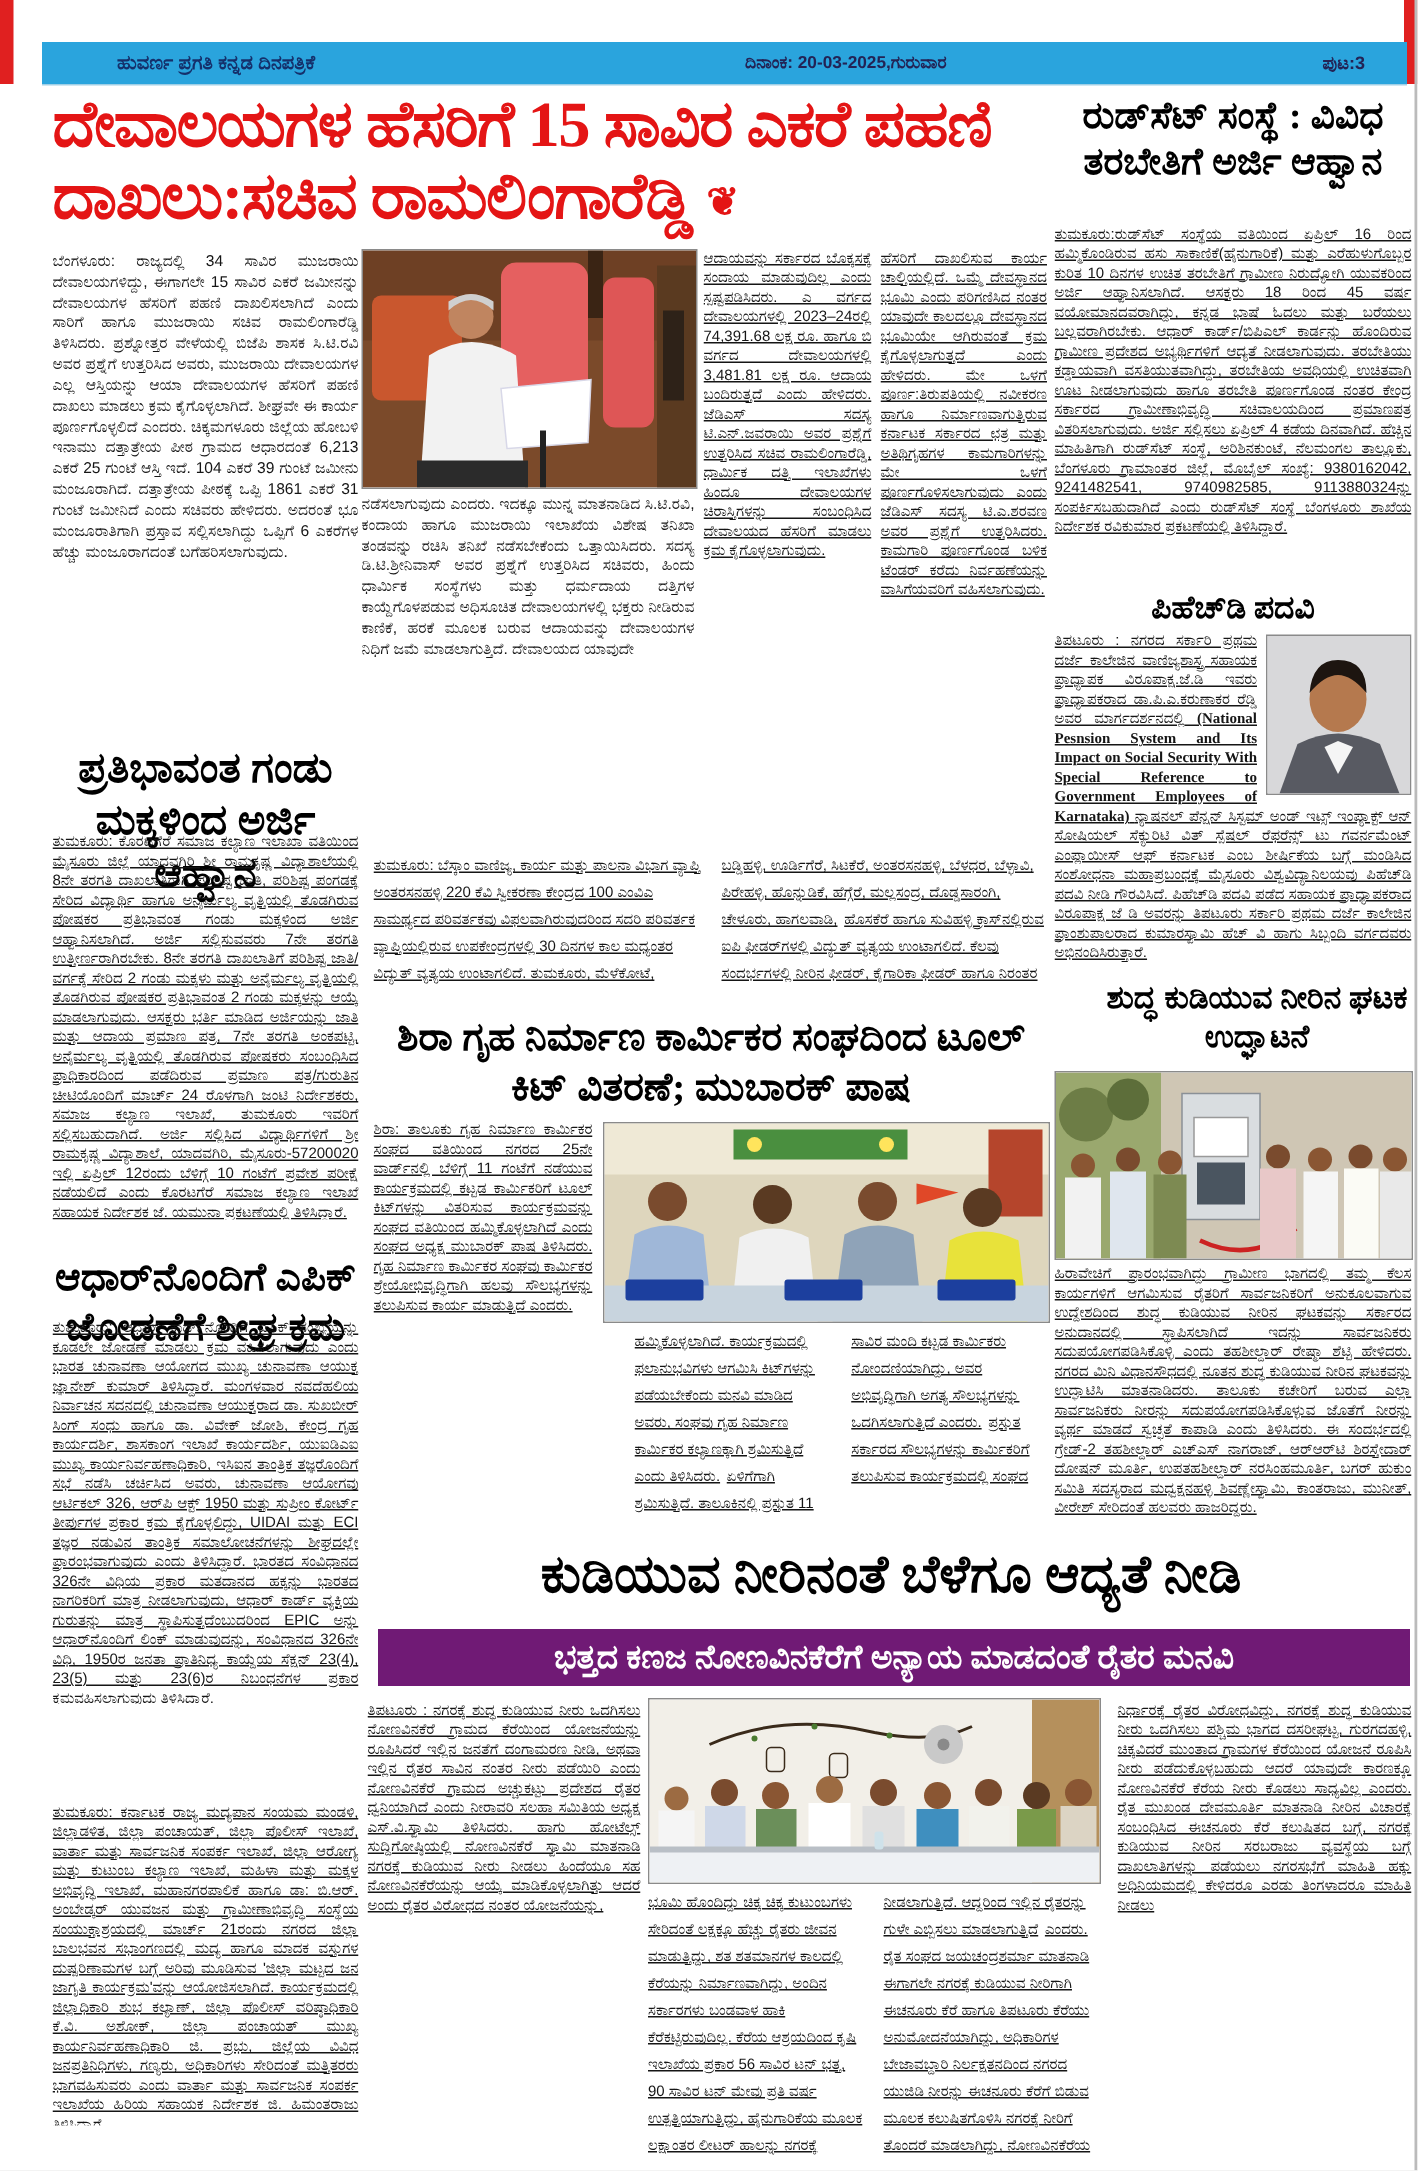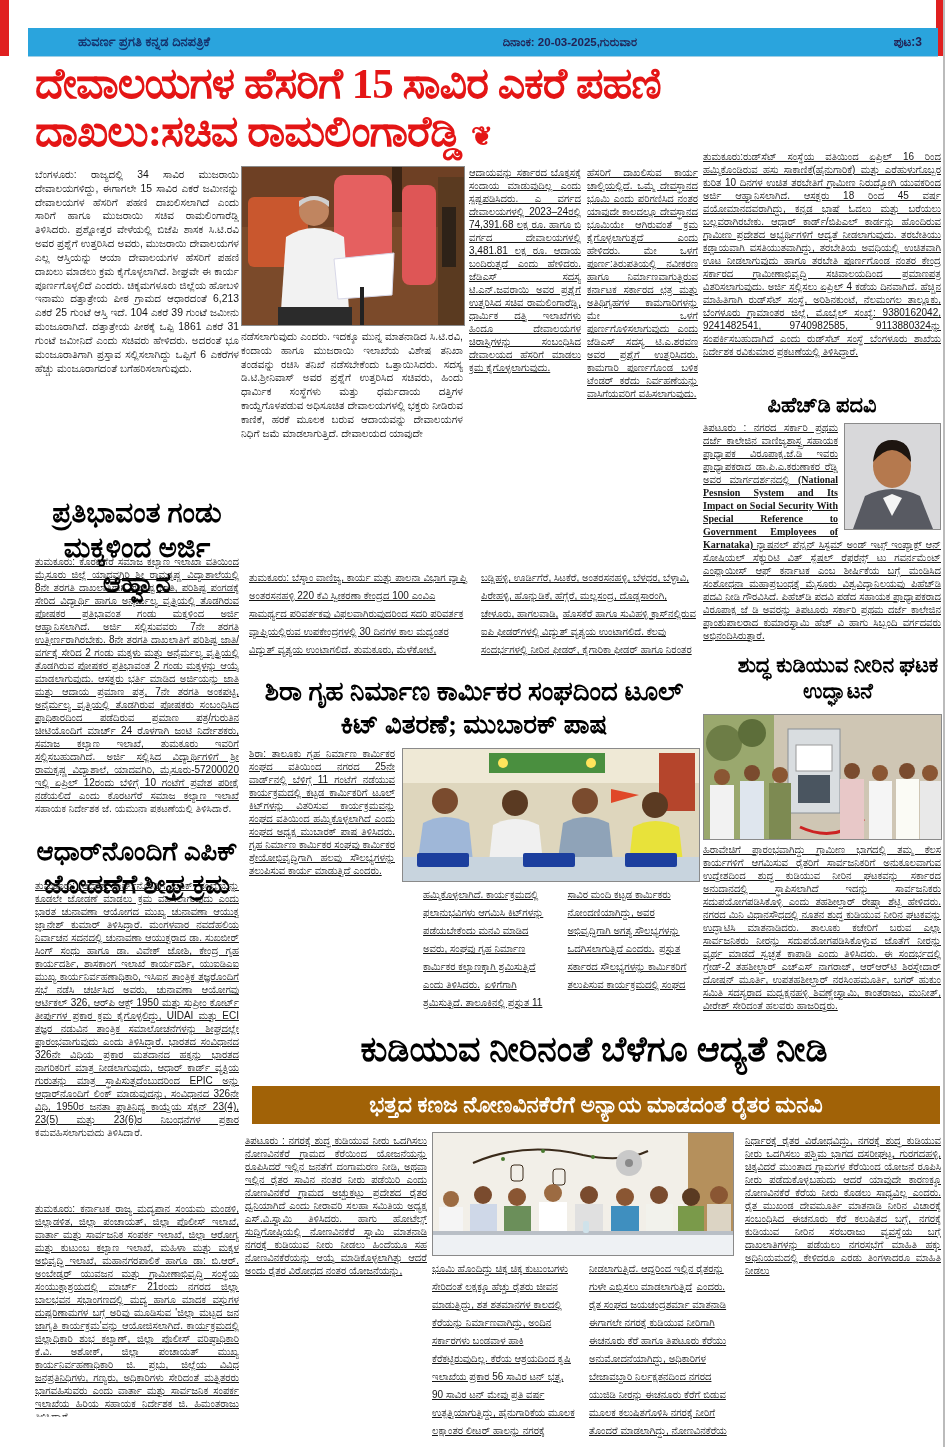--- a/index.html
+++ b/index.html
@@ -6,32 +6,32 @@
   .page{position:relative;width:945px;height:1447px;background:#ffffff;overflow:hidden;
         font-family:"Liberation Sans","DejaVu Sans",sans-serif;color:#111;}
   .abs{position:absolute;}
   .corner-strip{position:absolute;top:0;width:9px;height:56px;background:#e02020;}
   .edge-line{position:absolute;top:0;right:0;width:2px;height:1447px;background:#bbbbbb;}
   .header-bar{position:absolute;left:28px;top:28px;width:910px;height:28px;background:#2aa4dd;
               display:flex;align-items:center;justify-content:space-between;
               box-shadow:0 1px 0 #9fcfe6;}
   .masthead{font-weight:bold;font-size:13px;color:#15306b;padding-left:26px;margin-left:24px;}
   .dateline{font-weight:bold;font-size:11.5px;color:#232355;padding-left:36px;}
-  .pageno{font-weight:bold;font-size:12px;color:#232355;padding-right:16px;}
+  .pageno{font-weight:bold;font-size:12px;color:#232355;padding-right:28px;}
   .headline-red-xl{color:#e41515;font-weight:bold;font-size:43px;line-height:1.12;
                    font-family:"Liberation Serif","DejaVu Serif",serif;letter-spacing:-1px;}
   .ornament{color:#e41515;font-size:26px;vertical-align:middle;}
   .h-black{font-weight:bold;text-align:center;line-height:1.25;color:#000;
            font-family:"Liberation Serif","DejaVu Serif",serif;}
   .h-red{font-weight:bold;text-align:center;line-height:1.2;color:#e41515;
          font-family:"Liberation Serif","DejaVu Serif",serif;}
   .body-txt{font-size:10.4px;line-height:1.33;text-align:justify;color:#151515;overflow:hidden;}
   .body-sm{font-size:10px;line-height:1.3;text-align:justify;color:#151515;overflow:hidden;text-decoration:underline;}
   .two-col{column-count:2;column-gap:14px;}
-  .banner-red{background:#a16207;color:#ffffff;font-weight:bold;text-align:center;
+  .banner-red{background:#701a75;color:#ffffff;font-weight:bold;text-align:center;
               font-family:"Liberation Serif","DejaVu Serif",serif;
               display:flex;align-items:center;justify-content:center;}
   .photo{display:block;border:1px solid #8a8a8a;}
   .eng-bold{font-weight:bold;font-family:"Liberation Serif","DejaVu Serif",serif;}
   .portrait-float{float:right;margin:2px 0 4px 6px;}
 </style>
 </head>
 <body>
 
 <div class="page">
@@ -69,20 +69,21 @@
     <rect x="36" y="140" width="74" height="18" fill="#2b2b2b"></rect>
     <rect x="118" y="120" width="4" height="38" fill="#222222"></rect>
   </svg>
 
   <div class="abs body-txt" style="left:241px;top:330px;width:222px;height:162px;">ನಡೆಸಲಾಗುವುದು ಎಂದರು. ಇದಕ್ಕೂ ಮುನ್ನ ಮಾತನಾಡಿದ ಸಿ.ಟಿ.ರವಿ, ಕಂದಾಯ ಹಾಗೂ ಮುಜರಾಯಿ ಇಲಾಖೆಯ ವಿಶೇಷ ತನಿಖಾ ತಂಡವನ್ನು ರಚಿಸಿ ತನಿಖೆ ನಡೆಸಬೇಕೆಂದು ಒತ್ತಾಯಿಸಿದರು. ಸದಸ್ಯ ಡಿ.ಟಿ.ಶ್ರೀನಿವಾಸ್ ಅವರ ಪ್ರಶ್ನೆಗೆ ಉತ್ತರಿಸಿದ ಸಚಿವರು, ಹಿಂದು ಧಾರ್ಮಿಕ ಸಂಸ್ಥೆಗಳು ಮತ್ತು ಧರ್ಮದಾಯ ದತ್ತಿಗಳ ಕಾಯ್ದೆಗೊಳಪಡುವ ಅಧಿಸೂಚಿತ ದೇವಾಲಯಗಳಲ್ಲಿ ಭಕ್ತರು ನೀಡಿರುವ ಕಾಣಿಕೆ, ಹರಕೆ ಮೂಲಕ ಬರುವ ಆದಾಯವನ್ನು ದೇವಾಲಯಗಳ ನಿಧಿಗೆ ಜಮೆ ಮಾಡಲಾಗುತ್ತಿದೆ. ದೇವಾಲಯದ ಯಾವುದೇ</div>
 
   <div class="abs body-sm" style="left:469px;top:166px;width:112px;height:326px;">ಆದಾಯವನ್ನು ಸರ್ಕಾರದ ಬೊಕ್ಕಸಕ್ಕೆ ಸಂದಾಯ ಮಾಡುವುದಿಲ್ಲ ಎಂದು ಸ್ಪಷ್ಟಪಡಿಸಿದರು. ಎ ವರ್ಗದ ದೇವಾಲಯಗಳಲ್ಲಿ 2023–24ರಲ್ಲಿ 74,391.68 ಲಕ್ಷ ರೂ. ಹಾಗೂ ಬಿ ವರ್ಗದ ದೇವಾಲಯಗಳಲ್ಲಿ 3,481.81 ಲಕ್ಷ ರೂ. ಆದಾಯ ಬಂದಿರುತ್ತದೆ ಎಂದು ಹೇಳಿದರು. ಜೆಡಿಎಸ್ ಸದಸ್ಯ ಟಿ.ಎನ್.ಜವರಾಯಿ ಅವರ ಪ್ರಶ್ನೆಗೆ ಉತ್ತರಿಸಿದ ಸಚಿವ ರಾಮಲಿಂಗಾರೆಡ್ಡಿ, ಧಾರ್ಮಿಕ ದತ್ತಿ ಇಲಾಖೆಗಳು ಹಿಂದೂ ದೇವಾಲಯಗಳ ಚಿರಾಸ್ತಿಗಳನ್ನು ಸಂಬಂಧಿಸಿದ ದೇವಾಲಯದ ಹೆಸರಿಗೆ ಮಾಡಲು ಕ್ರಮ ಕೈಗೊಳ್ಳಲಾಗುವುದು.</div>
 
   <div class="abs body-sm" style="left:587px;top:166px;width:111px;height:326px;">ಹೆಸರಿಗೆ ದಾಖಲಿಸುವ ಕಾರ್ಯ ಚಾಲ್ತಿಯಲ್ಲಿದೆ. ಒಮ್ಮೆ ದೇವಸ್ಥಾನದ ಭೂಮಿ ಎಂದು ಪರಿಗಣಿಸಿದ ನಂತರ ಯಾವುದೇ ಕಾಲದಲ್ಲೂ ದೇವಸ್ಥಾನದ ಭೂಮಿಯೇ ಆಗಿರುವಂತೆ ಕ್ರಮ ಕೈಗೊಳ್ಳಲಾಗುತ್ತದೆ ಎಂದು ಹೇಳಿದರು. ಮೇ ಒಳಗೆ ಪೂರ್ಣ:ತಿರುಪತಿಯಲ್ಲಿ ನವೀಕರಣ ಹಾಗೂ ನಿರ್ಮಾಣವಾಗುತ್ತಿರುವ ಕರ್ನಾಟಕ ಸರ್ಕಾರದ ಛತ್ರ ಮತ್ತು ಅತಿಥಿಗೃಹಗಳ ಕಾಮಗಾರಿಗಳನ್ನು ಮೇ ಒಳಗೆ ಪೂರ್ಣಗೊಳಿಸಲಾಗುವುದು ಎಂದು ಜೆಡಿಎಸ್ ಸದಸ್ಯ ಟಿ.ಎ.ಶರವಣ ಅವರ ಪ್ರಶ್ನೆಗೆ ಉತ್ತರಿಸಿದರು. ಕಾಮಗಾರಿ ಪೂರ್ಣಗೊಂಡ ಬಳಿಕ ಟೆಂಡರ್ ಕರೆದು ನಿರ್ವಹಣೆಯನ್ನು ವಾಸಿಗೆಯವರಿಗೆ ವಹಿಸಲಾಗುವುದು.</div>
 
+  <div class="abs h-black" style="left:703px;top:62px;width:238px;height:84px;font-size:25px;">ರುಡ್‌ಸೆಟ್ ಸಂಸ್ಥೆ : ವಿವಿಧ ತರಬೇತಿಗೆ ಅರ್ಜಿ ಆಹ್ವಾನ</div>
   <div class="abs body-sm" style="left:703px;top:150px;width:238px;height:238px;">ತುಮಕೂರು:ರುಡ್‌ಸೆಟ್ ಸಂಸ್ಥೆಯ ವತಿಯಿಂದ ಏಪ್ರಿಲ್ 16 ರಿಂದ ಹಮ್ಮಿಕೊಂಡಿರುವ ಹಸು ಸಾಕಾಣಿಕೆ(ಹೈನುಗಾರಿಕೆ) ಮತ್ತು ಎರೆಹುಳುಗೊಬ್ಬರ ಕುರಿತ 10 ದಿನಗಳ ಉಚಿತ ತರಬೇತಿಗೆ ಗ್ರಾಮೀಣ ನಿರುದ್ಯೋಗಿ ಯುವಕರಿಂದ ಅರ್ಜಿ ಆಹ್ವಾನಿಸಲಾಗಿದೆ. ಆಸಕ್ತರು 18 ರಿಂದ 45 ವರ್ಷ ವಯೋಮಾನದವರಾಗಿದ್ದು, ಕನ್ನಡ ಭಾಷೆ ಓದಲು ಮತ್ತು ಬರೆಯಲು ಬಲ್ಲವರಾಗಿರಬೇಕು. ಆಧಾರ್ ಕಾರ್ಡ್/ಬಿಪಿಎಲ್ ಕಾರ್ಡನ್ನು ಹೊಂದಿರುವ ಗ್ರಾಮೀಣ ಪ್ರದೇಶದ ಅಭ್ಯರ್ಥಿಗಳಿಗೆ ಆದ್ಯತೆ ನೀಡಲಾಗುವುದು. ತರಬೇತಿಯು ಕಡ್ಡಾಯವಾಗಿ ವಸತಿಯುತವಾಗಿದ್ದು, ತರಬೇತಿಯ ಅವಧಿಯಲ್ಲಿ ಉಚಿತವಾಗಿ ಊಟ ನೀಡಲಾಗುವುದು ಹಾಗೂ ತರಬೇತಿ ಪೂರ್ಣಗೊಂಡ ನಂತರ ಕೇಂದ್ರ ಸರ್ಕಾರದ ಗ್ರಾಮೀಣಾಭಿವೃದ್ಧಿ ಸಚಿವಾಲಯದಿಂದ ಪ್ರಮಾಣಪತ್ರ ವಿತರಿಸಲಾಗುವುದು. ಅರ್ಜಿ ಸಲ್ಲಿಸಲು ಏಪ್ರಿಲ್ 4 ಕಡೆಯ ದಿನವಾಗಿದೆ. ಹೆಚ್ಚಿನ ಮಾಹಿತಿಗಾಗಿ ರುಡ್‌ಸೆಟ್ ಸಂಸ್ಥೆ, ಅರಿಶಿನಕುಂಟೆ, ನೆಲಮಂಗಲ ತಾಲ್ಲೂಕು, ಬೆಂಗಳೂರು ಗ್ರಾಮಾಂತರ ಜಿಲ್ಲೆ, ಮೊಬೈಲ್ ಸಂಖ್ಯೆ: 9380162042, 9241482541, 9740982585, 9113880324ನ್ನು ಸಂಪರ್ಕಿಸಬಹುದಾಗಿದೆ ಎಂದು ರುಡ್‌ಸೆಟ್ ಸಂಸ್ಥೆ ಬೆಂಗಳೂರು ಶಾಖೆಯ ನಿರ್ದೇಶಕ ರವಿಕುಮಾರ ಪ್ರಕಟಣೆಯಲ್ಲಿ ತಿಳಿಸಿದ್ದಾರೆ.</div>
 
   <div class="abs h-black" style="left:703px;top:392px;width:238px;height:26px;font-size:21px;">ಪಿಹೆಚ್‌ಡಿ ಪದವಿ</div>
   <div class="abs body-sm" style="left:703px;top:421px;width:238px;height:228px;">
     <svg class="portrait-float photo" width="95" height="105" viewBox="0 0 95 105">
       <rect width="95" height="105" fill="#d8d8da"></rect>
       <path d="M8 105 L20 72 Q47 58 75 72 L88 105 Z" fill="#585a62"></path>
       <polygon points="38,74 47,92 57,74 47,70" fill="#f5f5f5"></polygon>
       <ellipse cx="47" cy="42" rx="19" ry="22" fill="#b5794e"></ellipse>
       <path d="M28 38 Q30 16 47 16 Q66 16 66 38 Q56 26 47 26 Q38 26 28 38 Z" fill="#1d1510"></path>

